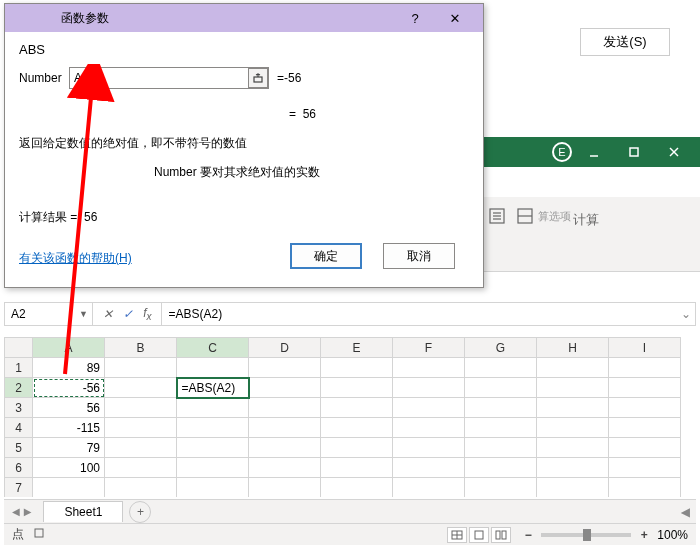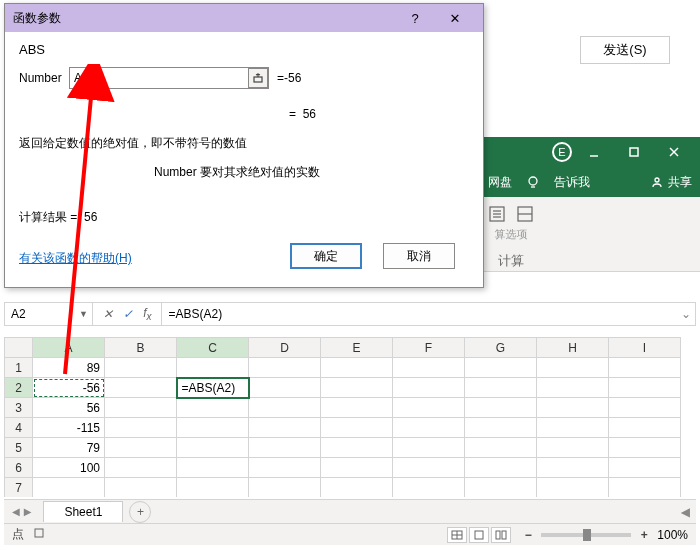--- a/index.html
+++ b/index.html
@@ -7,32 +7,32 @@
 
 
 .excel-window { position: absolute; top: 0; left: 0; right: 0; bottom: 0; }
 .excel-titlebar { position: absolute; top: 137px; right: 0; width: 220px; height: 30px; background: #217346; display: flex; justify-content: flex-end; align-items: center; gap: 4px; padding: 0 8px; }
 .wb { width: 36px; height: 24px; display: flex; align-items: center; justify-content: center; color: #fff; font-size: 12px; cursor: pointer; }
 .wb svg { width: 12px; height: 12px; stroke: #fff; stroke-width: 1.5; fill: none; }
 .excel-ribbon-top { position: absolute; top: 167px; right: 0; width: 220px; height: 30px; background: #217346; display: flex; align-items: center; padding: 0 8px; color: #fff; gap: 12px; }
 .ribbon-icon { width: 18px; height: 18px; display: inline-flex; align-items: center; justify-content: center; }
 .share-area { margin-left: auto; display: flex; align-items: center; gap: 4px; font-size: 12px; }
 .excel-ribbon-body { position: absolute; top: 197px; right: 0; width: 220px; height: 75px; background: #f3f2f1; border-bottom: 1px solid #d4d4d4; display: flex; align-items: flex-start; padding-top: 6px; }
-.ribbon-group { display: flex; flex-direction: column; align-items: center; gap: 2px; padding: 0 6px; font-size: 11px; color: #444; }
+.ribbon-group { display: flex; flex-direction: row; align-items: center; gap: 2px; padding: 0 6px; font-size: 11px; color: #444; }
 .ribbon-group-row { display: flex; gap: 6px; align-items: center; }
 .ribbon-small-icon { width: 22px; height: 22px; display: flex; align-items: center; justify-content: center; }
 .ribbon-label { font-size: 13px; color: #666; margin-top: 8px; }
 
 
-.send-box { position: absolute; top: 36px; right: 30px; width: 90px; height: 28px; border: 1px solid #ccc; display: flex; align-items: center; justify-content: center; background: #fff; font-size: 13px; cursor: pointer; }
+.send-box { position: absolute; top: 28px; right: 30px; width: 90px; height: 28px; border: 1px solid #ccc; display: flex; align-items: center; justify-content: center; background: #fff; font-size: 13px; cursor: pointer; }
 
 
 .dialog { position: absolute; left: 4px; top: 3px; width: 480px; background: #fff; border: 1px solid #8a8886; box-shadow: 2px 2px 6px rgba(0,0,0,0.25); z-index: 10; }
 .dialog-title { height: 28px; background: #c9b8e6; display: flex; align-items: center; padding: 0 8px; font-size: 12px; }
-.dialog-title-text { flex: 1; }
+.dialog-title-text { flex: 1; margin-left: 48px; }
 .dialog-tb-btn { width: 40px; height: 28px; display: flex; align-items: center; justify-content: center; cursor: pointer; font-size: 13px; }
 .dialog-body { padding: 10px 28px 14px 14px; }
 .fn-name { font-size: 13px; margin-bottom: 10px; }
 .arg-row { display: flex; align-items: center; margin-bottom: 6px; }
 .arg-label { width: 50px; text-align: left; }
 .arg-input-wrap { position: relative; display: flex; align-items: center; }
 .arg-input { width: 200px; height: 22px; border: 1px solid #8a8886; padding: 0 24px 0 4px; font-size: 12px; }
 .collapse-btn { position: absolute; right: 1px; top: 1px; width: 20px; height: 20px; border: 1px solid #8a8886; background: #f3f2f1; display: flex; align-items: center; justify-content: center; cursor: pointer; }
 .arg-eval { margin-left: 8px; }
 .result-line { margin-left: 270px; margin-top: 18px; margin-bottom: 14px; }
@@ -110,37 +110,20 @@
         </svg>
       </div>
     <div class="wb">
         <svg viewBox="0 0 12 12">
           <line x1="2" y1="2" x2="10" y2="10"></line>
           <line x1="10" y1="2" x2="2" y2="10"></line>
         </svg>
       </div>
   </div>
 
-  <div class="excel-ribbon-top">
-    <span>网盘</span>
-    <span class="ribbon-icon">
-        <svg width="14" height="14" viewBox="0 0 14 14" fill="none" stroke="#fff" stroke-width="1.3">
-          <circle cx="7" cy="6" r="4"></circle>
-          <line x1="5" y1="12" x2="9" y2="12"></line>
-        </svg>
-      </span>
-    <span>告诉我</span>
-    <div class="share-area">
-      <svg width="14" height="14" viewBox="0 0 14 14" fill="none" stroke="#fff" stroke-width="1.3">
-          <circle cx="7" cy="5" r="2"></circle>
-          <path d="M3 12c0-2 2-3 4-3s4 1 4 3"></path>
-        </svg>
-      <span>共享</span>
-    </div>
-  </div>
 
   <div class="excel-ribbon-body">
     <div class="ribbon-group">
       <div class="ribbon-group-row">
         <div class="ribbon-small-icon">
             <svg width="20" height="20" viewBox="0 0 20 20" fill="none" stroke="#666" stroke-width="1.2">
               <rect x="3" y="3" width="14" height="14"></rect>
               <line x1="6" y1="7" x2="14" y2="7"></line>
               <line x1="6" y1="10" x2="14" y2="10"></line>
               <line x1="6" y1="13" x2="14" y2="13"></line>

